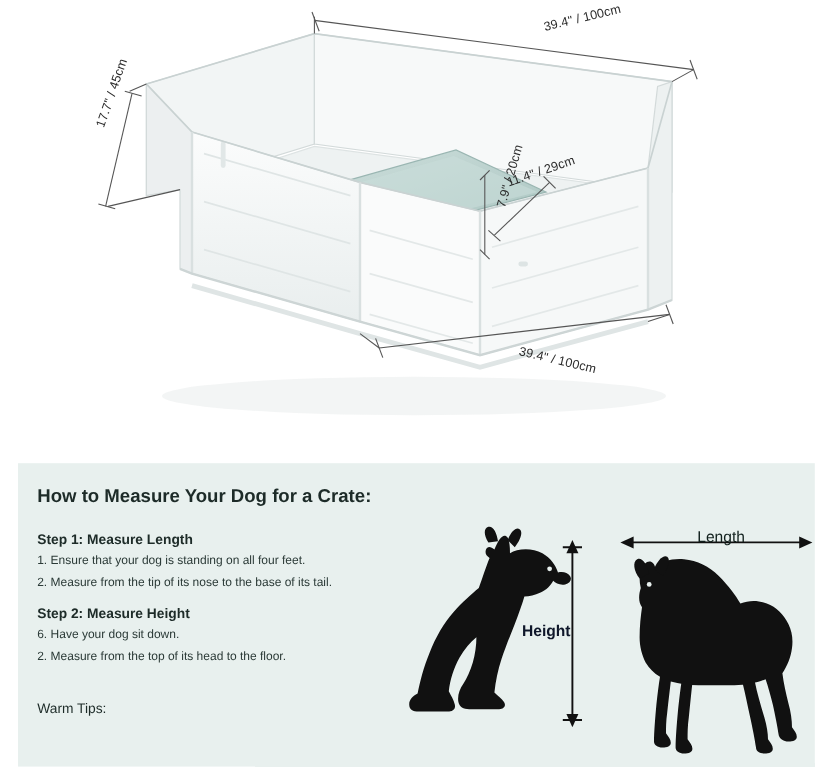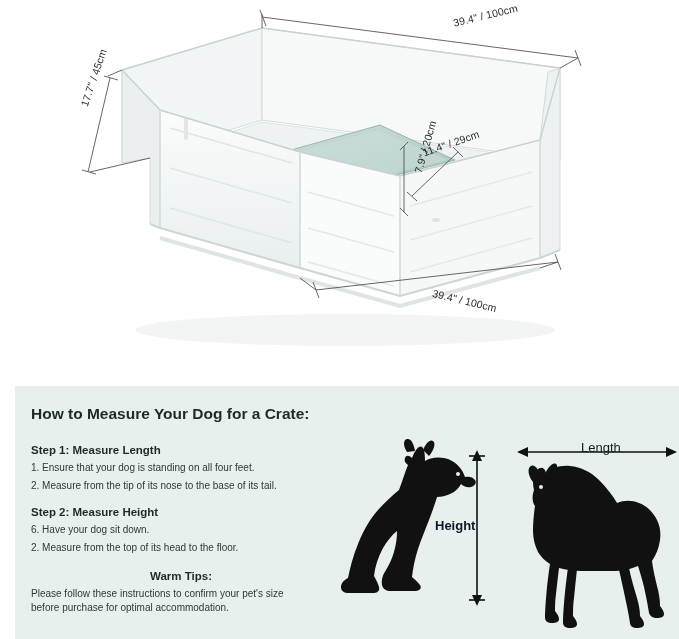--- a/index.html
+++ b/index.html
@@ -112,24 +112,23 @@
     font-size: 10px;
     color: #2b3a37;
     margin: 0 0 4px 0;
     line-height: 1.35;
   }
   .block-gap {
     height: 10px;
   }
   .tips-head {
     font-size: 11.5px;
-    font-weight: bold;
+    font-weight: normal;
     color: #1d2b28;
-    margin: 2px 0 5px 0;
-    text-align: center;
+    margin: 17px 0 5px 0;
   }
   .tips-body {
     font-size: 10px;
     color: #2b3a37;
     line-height: 1.4;
     margin: 0;
     width: 272px;
   }
 
   .dogs-area {
@@ -268,21 +267,20 @@
 
         <div class="block-gap"></div>
 
         <p class="step-head">Step 2: Measure Height</p>
         <p class="step-line">6. Have your dog sit down.</p>
         <p class="step-line">2. Measure from the top of its head to the floor.</p>
 
         <div class="block-gap"></div>
 
         <p class="tips-head">Warm Tips:</p>
-        <p class="tips-body">Please follow these instructions to confirm your pet's size before purchase for optimal accommodation.</p>
       </div>
 
       <div class="dogs-area">
         <svg width="360" height="200" viewBox="0 0 360 200">
 
           <g fill="#111111">
             <path d="M93,28
                      C97,18 101,14 104,18
                      C106,22 106,28 106,31
                      C112,27 124,26 133,31

